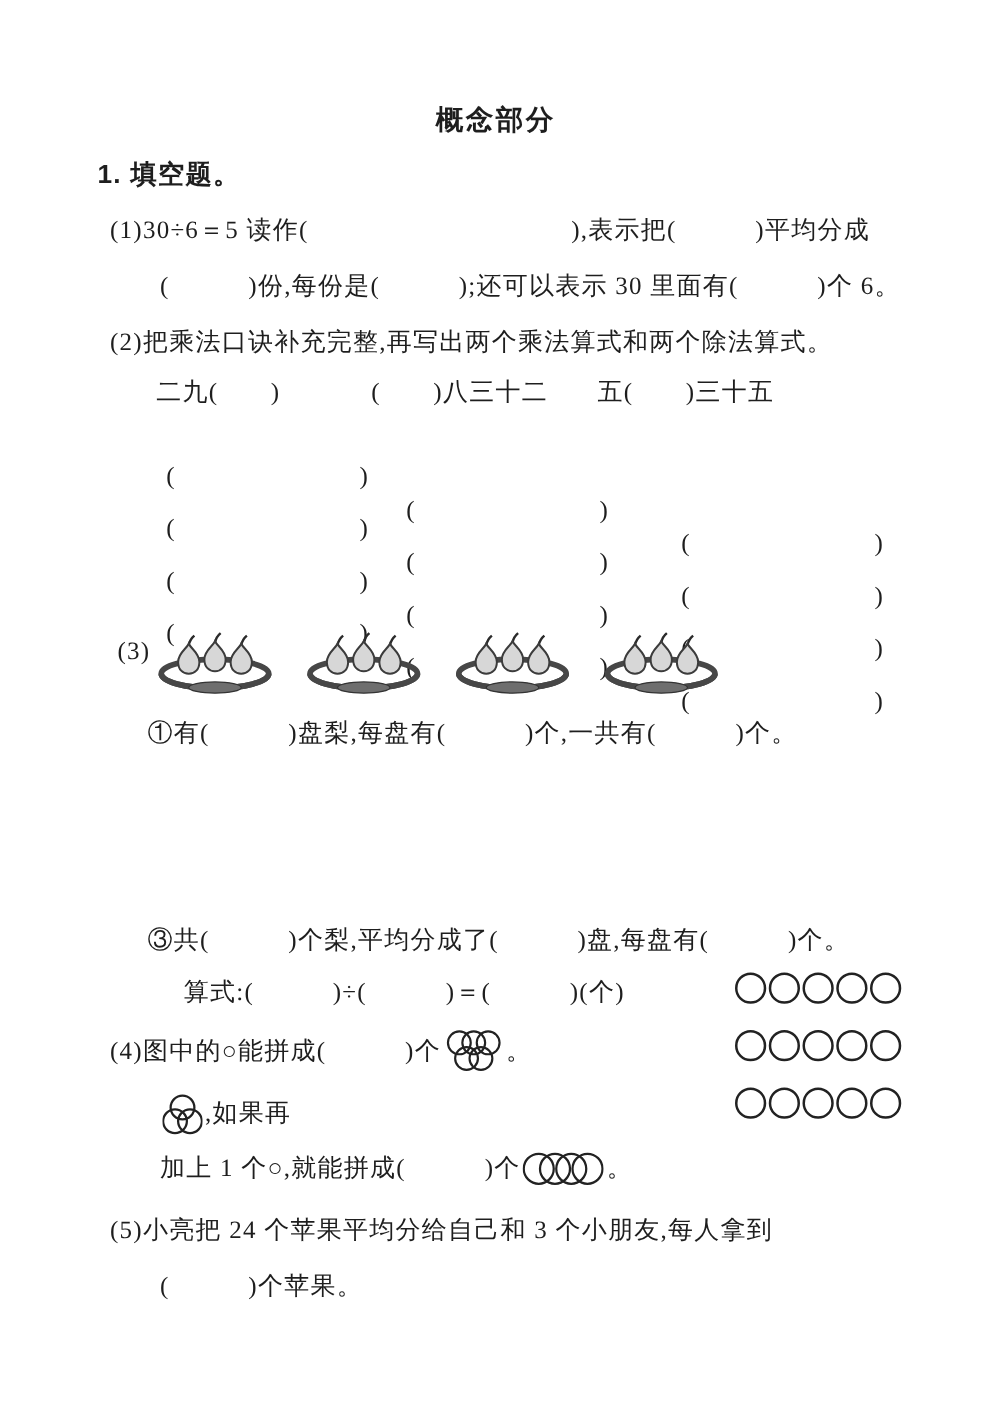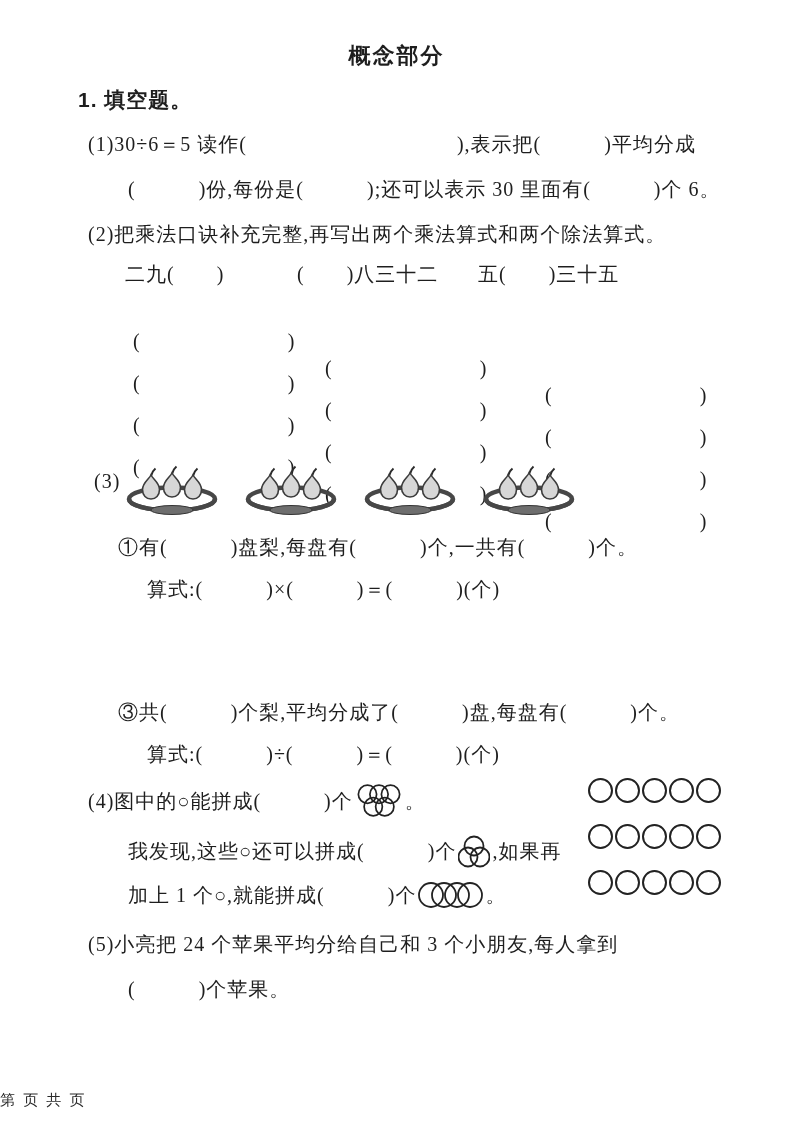--- a/index.html
+++ b/index.html
@@ -2,21 +2,21 @@
 <html><head>
 <meta charset="utf-8">
 <style>
   * { margin:0; padding:0; box-sizing:border-box; }
   html,body { background:#ffffff; }
   .page {
     position:relative; width:793px; height:1122px; background:#ffffff;
     font-family:"Liberation Serif","DejaVu Serif",serif;
     color:#1e1e1e; font-size:20px; letter-spacing:1px; overflow:hidden;
   }
-  .abs { position:absolute; white-space:pre; line-height:27px; }
+  .abs { position:absolute; white-space:pre; line-height:27px;margin-top:40px; }
   .title {
     left:0; width:100%; text-align:center;
     font-family:"Liberation Sans","DejaVu Sans",sans-serif;
     font-weight:bold; font-size:22px; letter-spacing:2px;
   }
   .heading {
     font-family:"Liberation Sans","DejaVu Sans",sans-serif;
     font-weight:bold; font-size:21px;text-align:center;
   }
   .flexline { display:flex; align-items:center; }
@@ -145,38 +145,36 @@
       <g transform="translate(67,6)">
           <path d="M0,8 C0.8,4.5 2,2.5 4.5,0.5" fill="none" stroke="#2b2b2b" stroke-width="2"></path>
           <path d="M0,7 C-1.8,11 -8.5,14.5 -8.5,21.5 C-8.5,27.5 -4.8,31 0,31 C4.8,31 8.5,27.5 8.5,21.5 C8.5,14.5 1.8,11 0,7 Z" fill="#d7d7d7" stroke="#3c3c3c" stroke-width="1.6"></path>
         </g>
       <path d="M3,37 A43,11.5 0 0 0 89,37" fill="none" stroke="#474747" stroke-width="4.5"></path>
       <ellipse cx="46" cy="48" rx="21" ry="4.5" fill="#6e6e6e" stroke="#333" stroke-width="1"></ellipse>
     </svg>
   </div>
 
   <div class="abs" style="top:534px;left:118px">①有(　　　)盘梨,每盘有(　　　)个,一共有(　　　)个。</div>
-  <div class="abs" style="top:576px;left:147px">算式:(　　　)×(　　　)＝(　　　)(个)</div>
   <div class="abs" style="top:741px;left:147px">算式:(　　　)÷(　　　)＝(　　　)(个)</div>
   <div class="abs" style="top:699px;left:118px">③共(　　　)个梨,平均分成了(　　　)盘,每盘有(　　　)个。</div>
 
   <div class="abs flexline" style="top:783px;left:88px">
     <span>(4)图中的○能拼成(　　　)个</span>
     <svg width="48" height="36" viewBox="0 0 50 36">
       <circle cx="13" cy="11" r="9.5" fill="none" stroke="#222" stroke-width="1.8"></circle>
       <circle cx="25" cy="11" r="9.5" fill="none" stroke="#222" stroke-width="1.8"></circle>
       <circle cx="37" cy="11" r="9.5" fill="none" stroke="#222" stroke-width="1.8"></circle>
       <circle cx="19" cy="24" r="9.5" fill="none" stroke="#222" stroke-width="1.8"></circle>
       <circle cx="31" cy="24" r="9.5" fill="none" stroke="#222" stroke-width="1.8"></circle>
     </svg>
     <span>。</span>
   </div>
 
   <div class="abs flexline" style="top:835px;left:128px">
-    <span>我发现,这些○还可以拼成(　　　)个</span>
     <svg width="32" height="33" viewBox="0 0 32 33">
       <circle cx="16" cy="11" r="9.5" fill="none" stroke="#222" stroke-width="1.8"></circle>
       <circle cx="10" cy="22" r="9.5" fill="none" stroke="#222" stroke-width="1.8"></circle>
       <circle cx="22" cy="22" r="9.5" fill="none" stroke="#222" stroke-width="1.8"></circle>
     </svg>
     <span>,如果再</span>
   </div>
 
   <div class="abs flexline" style="top:881px;left:128px">
     <span>加上 1 个○,就能拼成(　　　)个</span>

